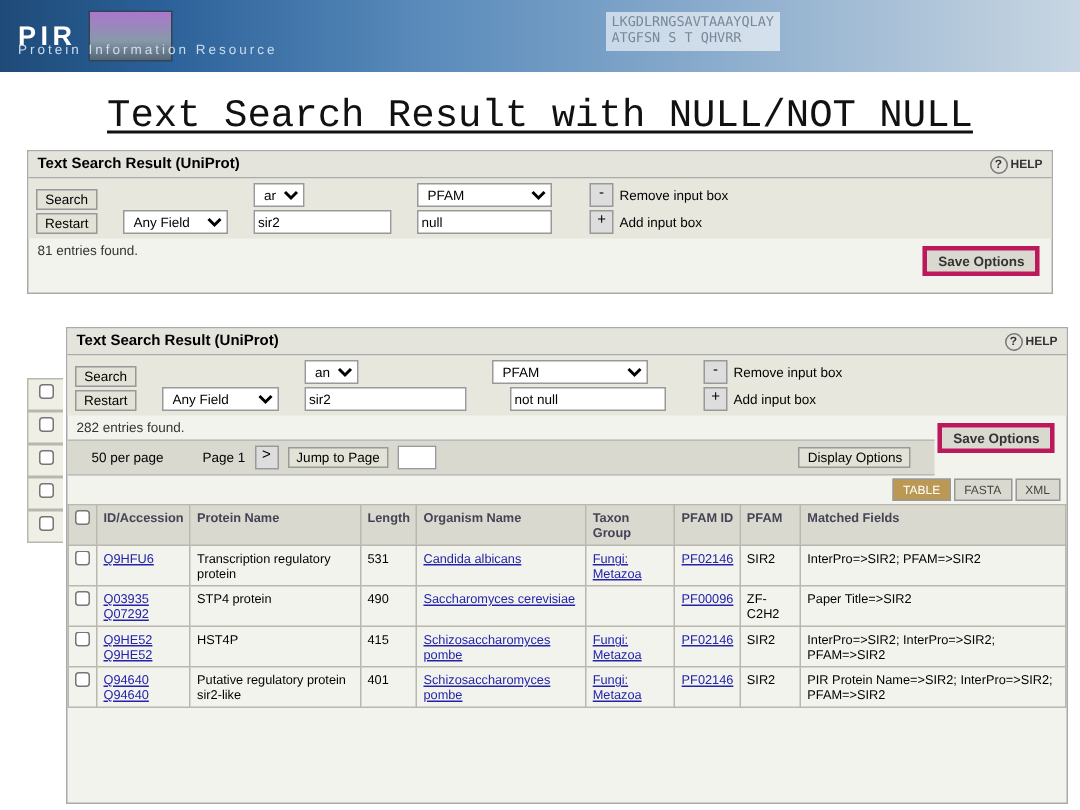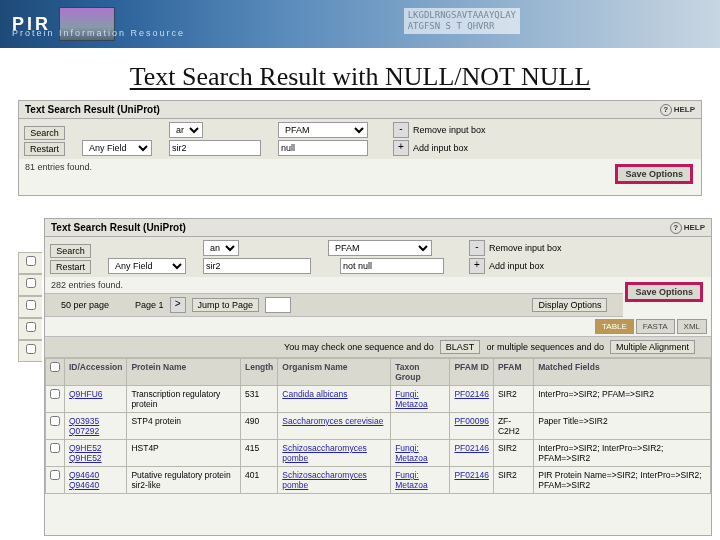--- a/index.html
+++ b/index.html
@@ -3,21 +3,21 @@
 <meta charset="utf-8">
 <style>
 *{margin:0;padding:0;box-sizing:border-box}
 body{width:720px;height:540px;font-family:Arial,Helvetica,sans-serif;background:#fff;overflow:hidden}
 .topbar{height:48px;background:linear-gradient(90deg,#1E4A78 0%,#2B6199 15%,#5B8CBC 40%,#C8D6E2 100%);display:flex;align-items:center;position:relative}
 .logo-block{margin-left:12px;display:flex;align-items:center;gap:8px}
 .logo-letters{color:#fff;font-weight:bold;font-size:18px;letter-spacing:3px}
 .logo-sub{position:absolute;top:28px;left:12px;color:#CDE;font-size:9px;letter-spacing:2px}
 .logo-img{width:56px;height:34px;background:linear-gradient(#A7C 0%,#89A 60%,#567 100%);border:1px solid #345}
 .seq-chip{position:absolute;right:200px;top:8px;font-family:monospace;font-size:9px;color:#789;background:rgba(255,255,255,.6);padding:2px 4px;line-height:11px}
-.slide-title{font-family:Liberation Serif, serif;font-size:26px;text-align:center;padding:14px 0 8px;text-decoration:underline;text-underline-offset:3px;color:#111}
+.slide-title{font-family:Liberation Mono, monospace;font-size:26px;text-align:center;padding:14px 0 8px;text-decoration:underline;text-underline-offset:3px;color:#111}
 .panel{border:1px solid #AAA;margin:0 18px;background:#F3F3EE;font-size:9px}
 .panel-title{background:#E4E4DC;border-bottom:1px solid #AAA;padding:3px 6px;font-weight:bold;font-size:10px}
 .help{float:right;font-size:8px;color:#333}.help::before{content:"?";display:inline-block;width:10px;height:10px;border:1px solid #777;border-radius:50%;text-align:center;line-height:10px;margin-right:2px;font-size:8px}
 .search-row{display:flex;align-items:flex-end;gap:17px;padding:3px 5px;background:#E7E7DD}
 .btn{background:#E2E2D6;border:1px solid #999;padding:1px 5px;font-size:9px;cursor:pointer}
 .sel,.inp{border:1px solid #999;background:#fff;font-size:9px;padding:1px 2px;height:16px}
 .smallbtn{width:16px;height:16px;border:1px solid #999;background:#DDD;font-size:10px;line-height:12px;text-align:center;cursor:pointer}
 .meta{padding:3px 6px;font-size:9px;color:#333}
 .save-opts{float:right;background:#DAD9D0;border:3px solid #be185d;padding:2px 7px;font-weight:bold;font-size:9px;margin:2px}
 .panel2{border:1px solid #AAA;position:absolute;left:44px;right:8px;top:218px;bottom:4px;background:#F3F3EE;font-size:9px}
@@ -139,26 +139,20 @@
     <span style="flex:1"></span>
     <button class="btn">Display Options</button>
   </div>
   <div style="overflow:hidden">
     <div class="tabs">
       <div class="tab active">TABLE</div>
       <div class="tab">FASTA</div>
       <div class="tab">XML</div>
     </div>
   </div>
-  <div class="bar">
-    <span style="flex:1;text-align:right">You may check one sequence and do</span>
-    <button class="btn">BLAST</button>
-    <span>or multiple sequences and do</span>
-    <button class="btn">Multiple Alignment</button>
-  </div>
   <table>
     <thead>
         <tr>
       <th class="ck"><input type="checkbox" style=""></th>
       <th>ID/Accession</th>
       <th>Protein Name</th>
       <th>Length</th>
       <th>Organism Name</th>
       <th>Taxon Group</th>
       <th>PFAM ID</th>

